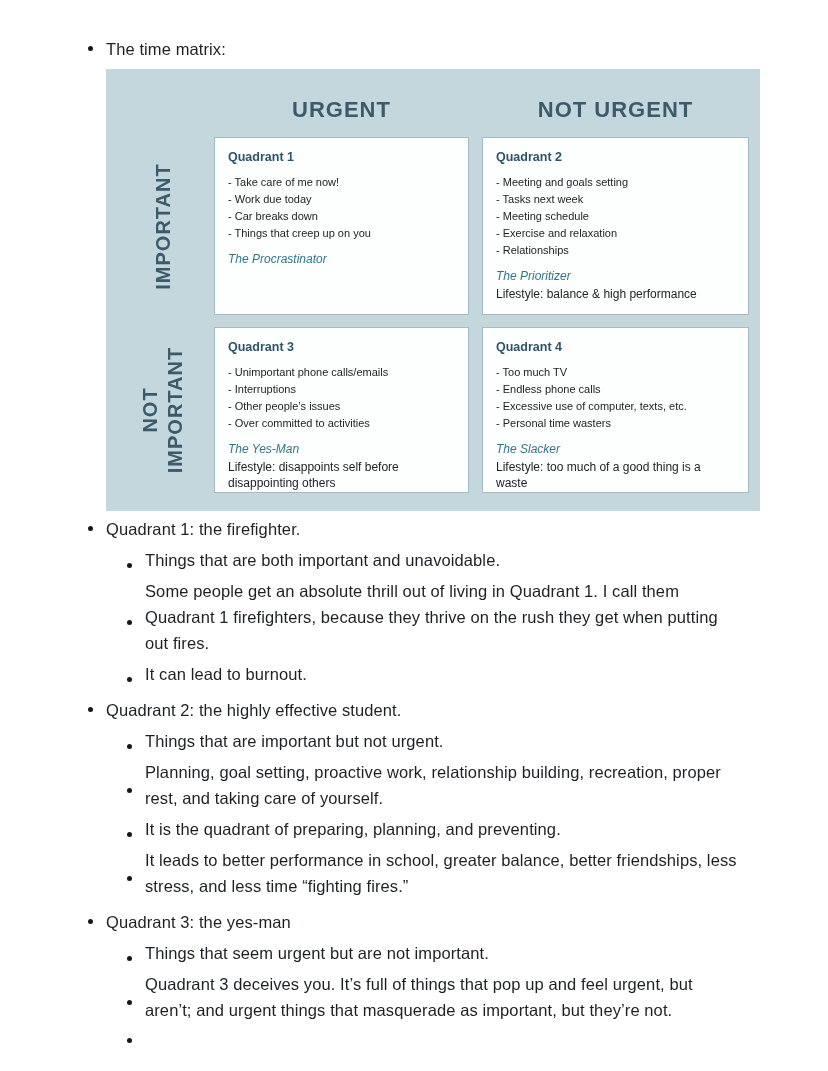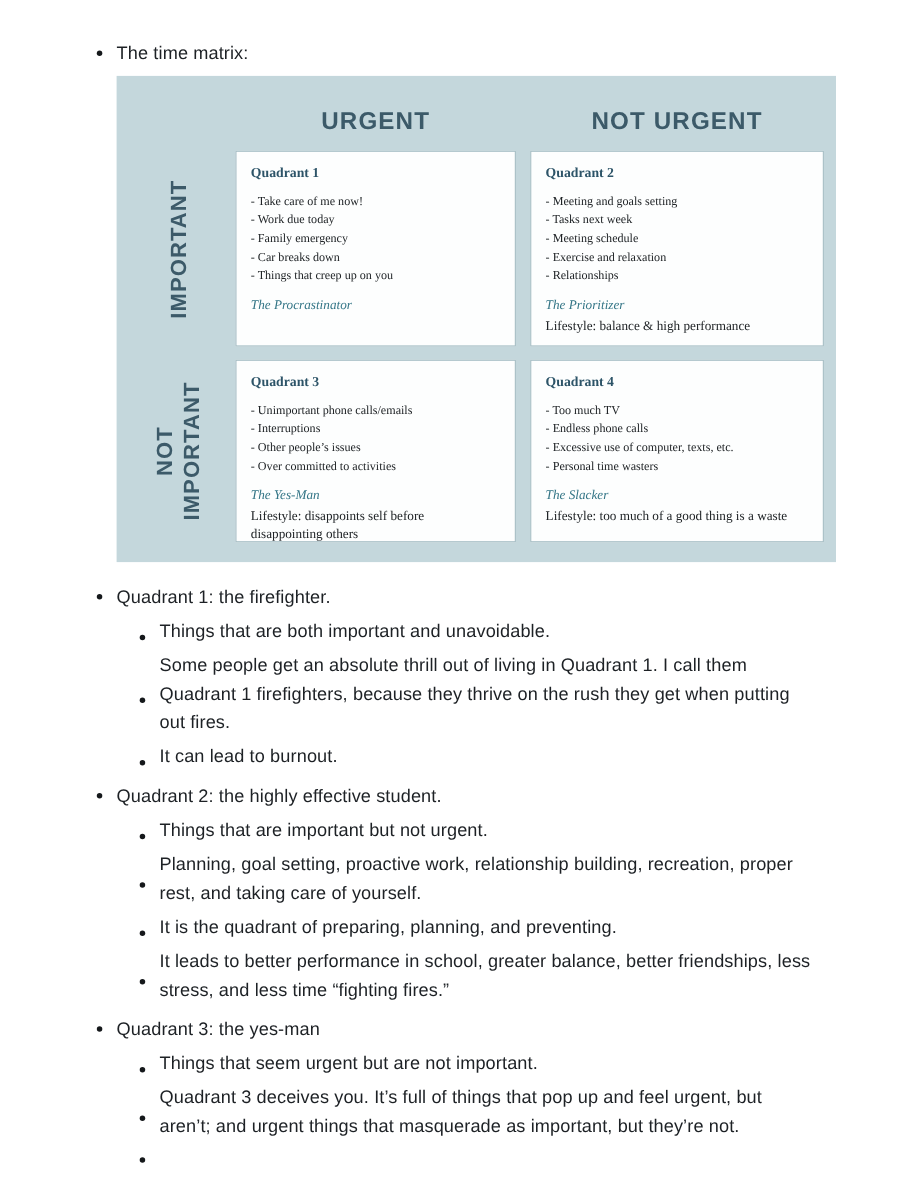--- a/index.html
+++ b/index.html
@@ -20,21 +20,21 @@
   }
   .l1-body { flex:1; min-width:0; }
   .l1-text { font-size:16.5px; line-height:26px; letter-spacing:0.1px; }
   .l2-list { margin-top:5px; }
   .l2 { display:flex; margin-left:21px; margin-bottom:5px;align-items:center; }
   .l2-text { font-size:16.5px; line-height:26px; letter-spacing:0.1px; max-width:595px; }
 
   
   .matrix {
     width:654px; height:442px;
-    margin-top:7px; margin-bottom:14px;
+    margin-top:7px; 
     background:var(--matrix-bg,#c4d7dc);
     display:grid;
     grid-template-columns:95px 255px 267px;
     grid-template-rows:56px 178px 166px;
     column-gap:13px; row-gap:12px;
     padding:0 24px 18px 0;
   }
   .col-head {
     display:flex; align-items:flex-end; justify-content:center;
     padding-bottom:2px;
@@ -47,21 +47,21 @@
     position:relative; left:10px;
     font-weight:bold; font-size:20px; letter-spacing:1px;
     color:var(--matrix-heading,#3c5a69);
     text-align:center; white-space:nowrap; line-height:25px;
   }
   .row-label-inner.wrap { white-space:normal; width:140px; }
   .quad {
     background:var(--card-bg,#fdfefe);
     border:1px solid var(--card-border,#a3bcc3);
     padding:12px 13px 10px 13px;
-    font-size:12px; color:#202427;font-family:Liberation Serif, serif;
+    font-size:12px; color:#202427;
   }
   .q-title {
     font-weight:bold; font-size:12.5px;
     color:var(--quadrant-title,#2d5468);
     margin-bottom:10px;
   }
   .q-item { font-size:11px; line-height:17px; }
   .q-item::before { content:"- "; }
   .q-persona {
     font-style:italic; font-size:12px;
@@ -86,21 +86,20 @@
         <div class="col-head">NOT URGENT</div>
 
         <div class="row-label">
           <div class="row-label-inner">IMPORTANT</div>
         </div>
 
         <div class="quad">
           <div class="q-title">Quadrant 1</div>
           <div class="q-item">Take care of me now!</div>
           <div class="q-item">Work due today</div>
-          <div class="q-item">Family emergency</div>
           <div class="q-item">Car breaks down</div>
           <div class="q-item">Things that creep up on you</div>
           <div class="q-persona">The Procrastinator</div>
         </div>
 
         <div class="quad">
           <div class="q-title">Quadrant 2</div>
           <div class="q-item">Meeting and goals setting</div>
           <div class="q-item">Tasks next week</div>
           <div class="q-item">Meeting schedule</div>

